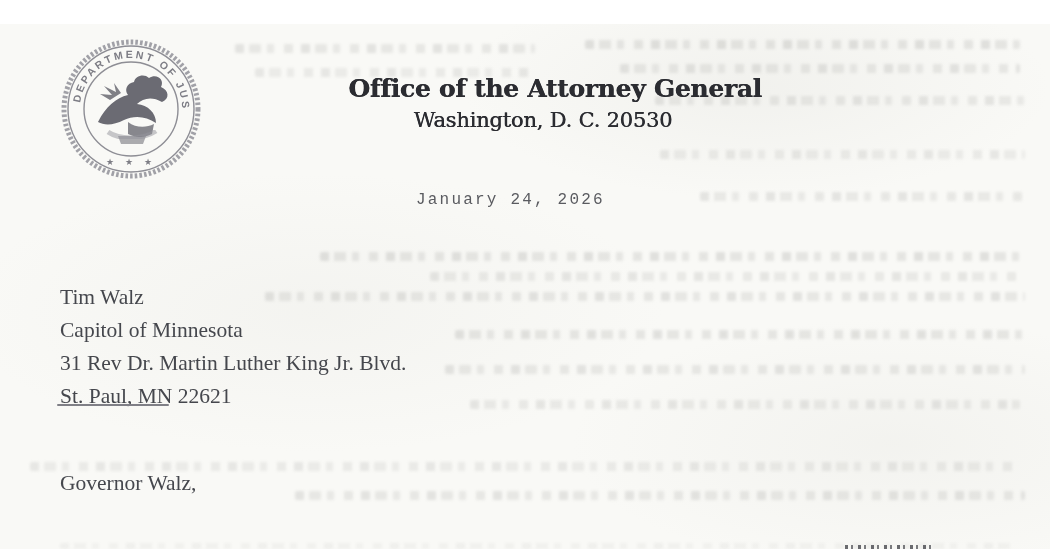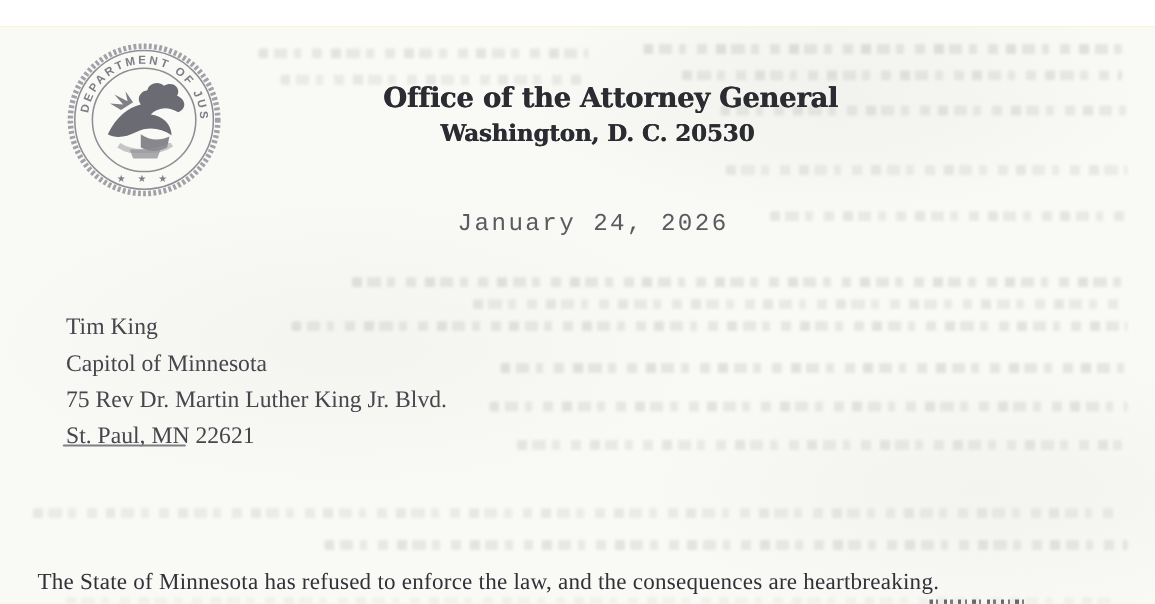--- a/index.html
+++ b/index.html
@@ -1,18 +1,18 @@
 <!DOCTYPE html>
 <html><head>
 <meta charset="utf-8">
 <style>
   html,body{margin:0;padding:0;background:#ffffff;}
   .screen{
     position:relative;width:1050px;height:549px;overflow:hidden;
-    background:#fde047;
+    background:#fef9c3;
     font-family:"Liberation Serif", serif;
   }
   .paper{
     position:absolute;left:0;top:24px;width:1050px;height:525px;
     background:
       radial-gradient(420px 160px at 72% 12%, rgba(214,214,208,.22), rgba(214,214,208,0) 70%),
       radial-gradient(500px 200px at 30% 55%, rgba(216,216,210,.16), rgba(216,216,210,0) 70%),
       radial-gradient(460px 180px at 85% 80%, rgba(214,214,208,.18), rgba(214,214,208,0) 70%),
       #f9f9f6;
   }
@@ -21,28 +21,28 @@
   
   .seal{position:absolute;left:58px;top:36px;width:146px;height:146px;filter:blur(.4px);opacity:.92;}
 
   
   .letterhead{position:absolute;left:310px;top:74px;width:490px;text-align:center;color:#2b2c31;}
   .lh1{
     font-family:"DejaVu Serif", serif;font-weight:bold;font-size:25px;letter-spacing:-.3px;
     text-shadow:.45px 0 0 currentColor;
   }
   .lh2{
-    font-family:"DejaVu Serif", serif;font-weight:bold;font-size:21px;letter-spacing:-.2px;
+    font-family:"DejaVu Serif", serif;font-weight:normal;font-size:21px;letter-spacing:-.2px;
     text-shadow:.4px 0 0 currentColor;margin-top:5px;position:relative;left:-12px;
   }
 
   
   .dateline{
     position:absolute;left:416px;top:191px;
-    font-family:"Liberation Mono", monospace;font-size:22px;letter-spacing:2.2px;
+    font-family:"Liberation Mono", monospace;font-size:16px;letter-spacing:2.2px;
     color:#5a5b60;white-space:nowrap;
   }
 
   
   .recipient{position:absolute;left:60px;top:281px;color:#45474d;font-size:21.5px;}
   .recipient .rline{height:33px;line-height:33px;white-space:nowrap;}
   .addr-underline{position:absolute;left:57px;top:404px;width:112px;height:2px;background:#7f7f86;border-radius:1px;}
 
   
   .salutation{position:absolute;left:60px;top:471px;color:#45474d;font-size:21.5px;white-space:nowrap;}
@@ -116,22 +116,22 @@
   </svg>
 
   <div class="letterhead">
     <div class="lh1">Office of the Attorney General</div>
     <div class="lh2">Washington, D. C. 20530</div>
   </div>
 
   <div class="dateline">January 24, 2026</div>
 
   <div class="recipient">
-    <div class="rline">Tim King</div>
+    <div class="rline">Tim Walz</div>
     <div class="rline">Capitol of Minnesota</div>
-    <div class="rline">75 Rev Dr. Martin Luther King Jr. Blvd.</div>
+    <div class="rline">31 Rev Dr. Martin Luther King Jr. Blvd.</div>
     <div class="rline">St. Paul, MN 22621</div>
   </div>
   <div class="addr-underline"></div>
 
+  <div class="salutation">Governor Walz,</div>
 
-  <div class="bodyline">The State of Minnesota has refused to enforce the law, and the consequences are heartbreaking.</div>
 </div>
 
 </body></html>

